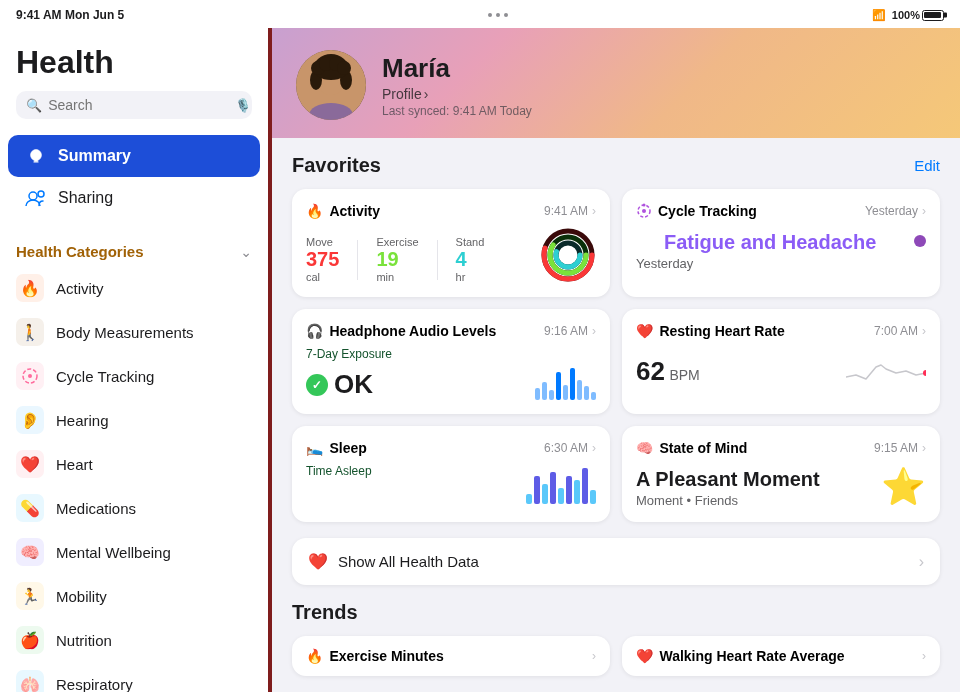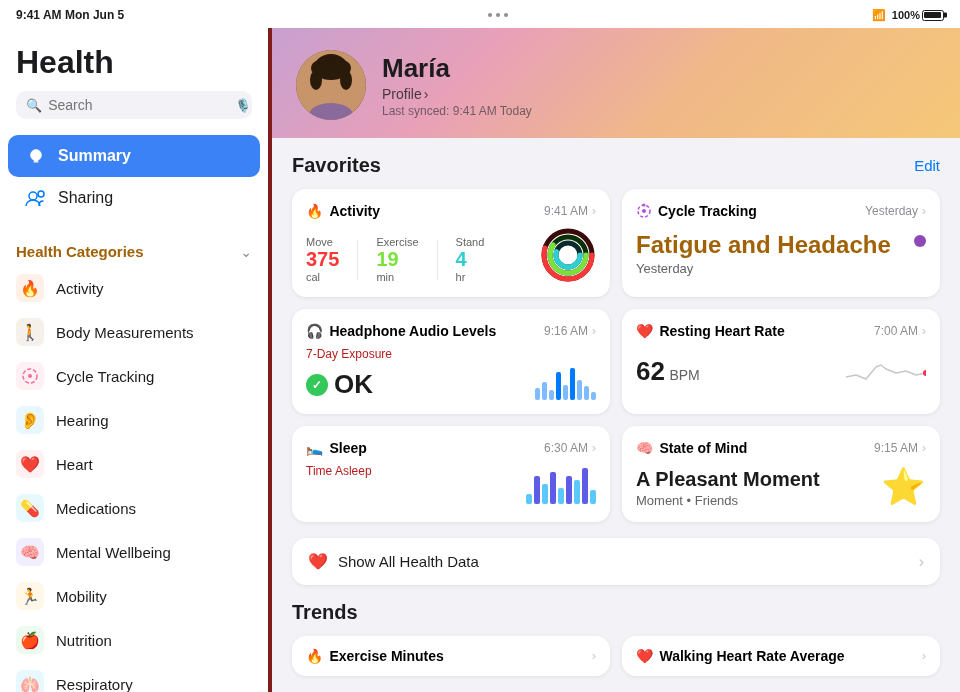--- a/index.html
+++ b/index.html
@@ -37,21 +37,21 @@
       border: none; background: transparent; font-size: 14px; color: #3c3c43; flex: 1; outline: none;
     }
     .search-icon { color: #8e8e93; font-size: 13px; }
     .mic-icon { color: #8e8e93; font-size: 13px; }
 
     .sidebar-nav { padding: 8px 0; }
     .nav-item {
       display: flex; align-items: center; gap: 10px; padding: 9px 16px;
       cursor: pointer; border-radius: 10px; margin: 0 8px;
     }
-    .nav-item.active { background: #3b82f6; text-align: center; }
+    .nav-item.active { background: #1d4ed8; text-align: center; }
     .nav-item.active .nav-label { color: white; font-weight: 600; }
     .nav-label { font-size: 16px; color: #1c1c1e; font-weight: 400; }
     .nav-icon { width: 24px; height: 24px; display: flex; align-items: center; justify-content: center; font-size: 18px; flex-shrink: 0; }
 
     .section-header {
       display: flex; justify-content: space-between; align-items: center;
       padding: 12px 16px 6px; margin-top: 4px;
     }
     .section-title { font-size: 15px; font-weight: 700; color: #a16207; }
     .chevron-icon { color: #8e8e93; font-size: 14px; }
@@ -113,21 +113,21 @@
     .mini-bar { width: 5px; border-radius: 2px; background: #007aff; opacity: 0.5; }
     .mini-bar.taller { opacity: 1; }
 
     
     .sleep-time { font-size: 26px; font-weight: 700; color: #1c1c1e; margin-top: 8px; }
     .sleep-unit { font-size: 16px; font-weight: 400; }
     .sleep-chart { display: flex; align-items: flex-end; gap: 2px; height: 36px; margin-left: auto; margin-top: 4px; }
     .sleep-bar { width: 6px; border-radius: 2px; background: #5ac8fa; }
 
     
-    .cycle-symptoms { font-size: 24px; font-weight: 700; color: #a16207; margin-top: 4px; }
+    .cycle-symptoms { font-size: 20px; font-weight: 700; color: #8b5cf6; margin-top: 4px; margin-left: 28px; }
     .cycle-date { font-size: 13px; color: #636366; margin-top: 2px; }
     .cycle-dot { width: 12px; height: 12px; background: #8e49b8; border-radius: 50%; margin-left: auto; margin-top: 8px; }
 
     
     .heart-rate-value { font-size: 26px; font-weight: 700; color: #1c1c1e; margin-top: 8px; }
     .bpm-unit { font-size: 14px; font-weight: 400; color: #636366; }
 
     
     .mind-label { font-size: 20px; font-weight: 700; color: #1c1c1e; margin-top: 4px; }
     .mind-subtitle { font-size: 13px; color: #636366; margin-top: 2px; }
@@ -164,21 +164,21 @@
 
     
     .sidebar::-webkit-scrollbar { width: 4px; }
     .sidebar::-webkit-scrollbar-track { background: transparent; }
     .sidebar::-webkit-scrollbar-thumb { background: #c7c7cc; border-radius: 2px; }
     .main-content::-webkit-scrollbar { width: 4px; }
     .main-content::-webkit-scrollbar-thumb { background: #c7c7cc; border-radius: 2px; }
 
     .card-content-row { display: flex; align-items: flex-end; }
 
-    .sub-label { font-size: 12px; color: #b91c1c; margin-bottom: 4px; }
+    .sub-label { font-size: 12px; color: #14532d; margin-bottom: 4px; }
   </style>
 </head>
 <body>
 
 <div class="status-bar">
   <div class="status-bar-left">
     <span>9:41 AM</span>&nbsp;<span>Mon Jun 5</span>
   </div>
   <div class="three-dots">
     <div class="dot"></div>

